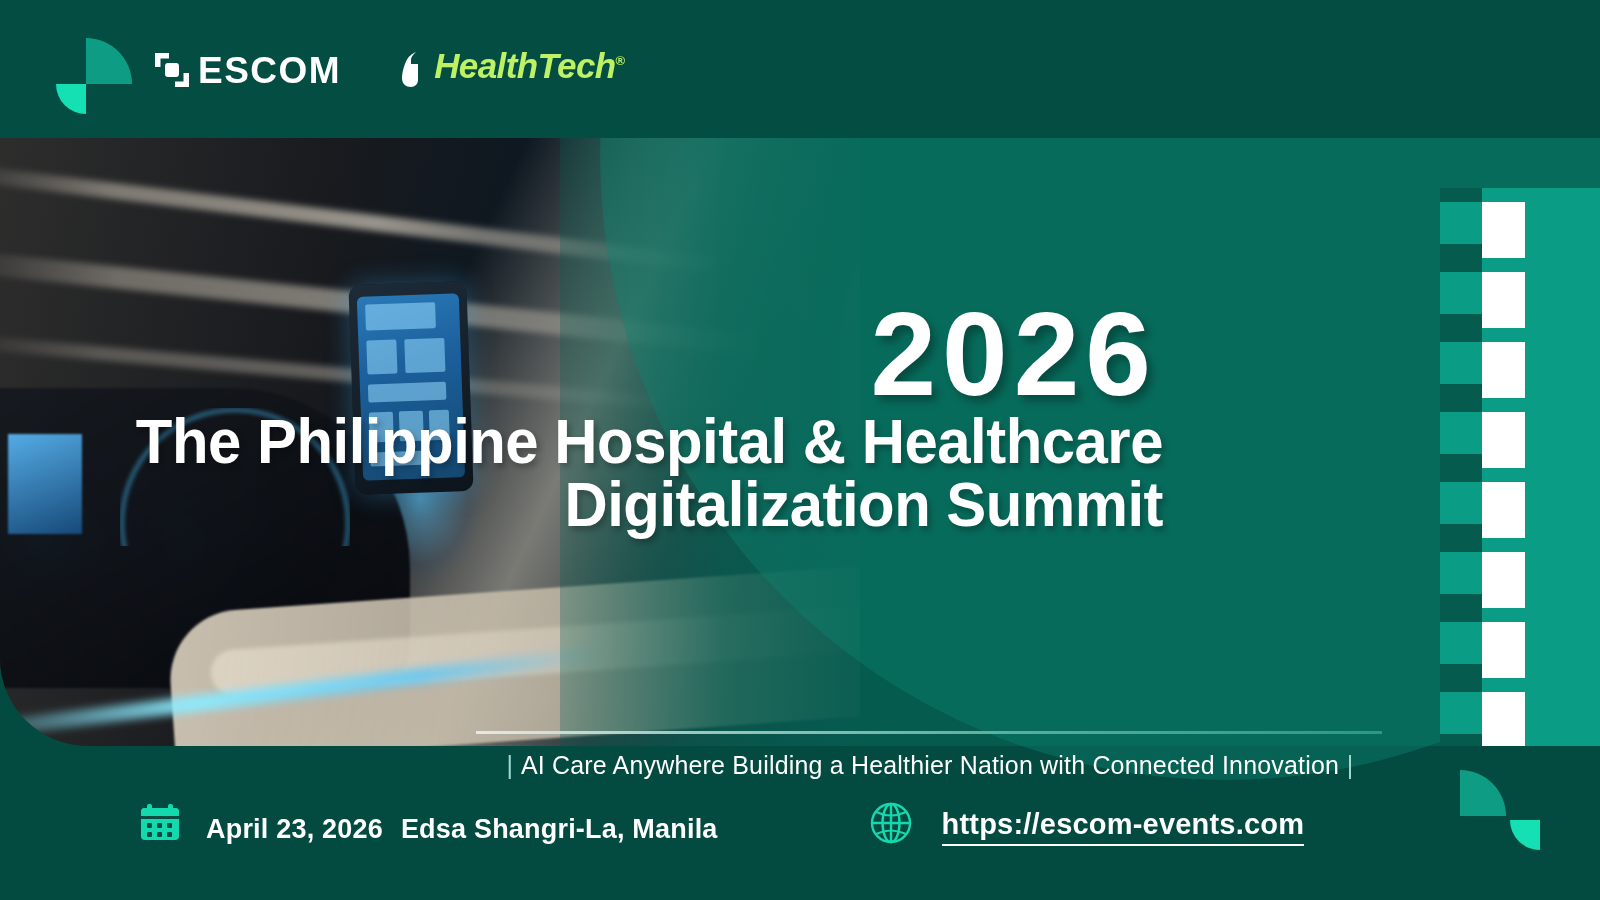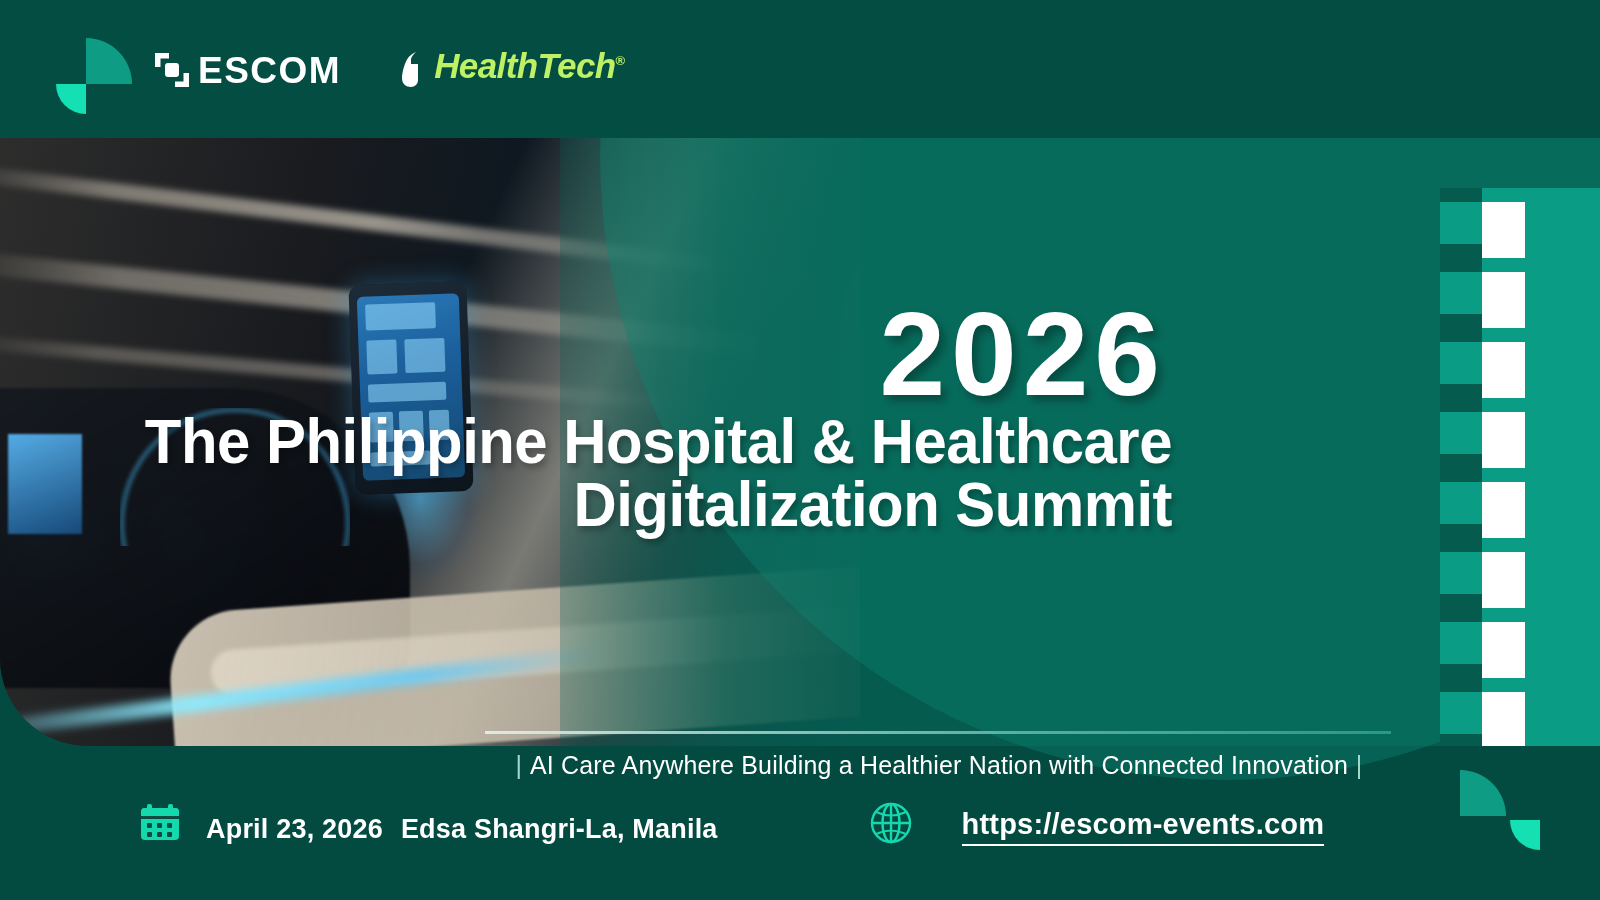--- a/index.html
+++ b/index.html
@@ -264,21 +264,21 @@
     background: #0A9C85;
   }
   .checker .cell {
     position: absolute;
     background: #ffffff;
   }
 
   
   .title-block {
     position: absolute;
-    left: 15px; top: 138px;
+    left: 6px; top: 138px;
     width: 1357px; height: 608px;
     z-index: 8;
     pointer-events: none;
   }
   .year {
     position: absolute;
     right: 206px; top: 163px;
     color: #ffffff;
     font-size: 118px;
     font-weight: 700;
@@ -326,21 +326,21 @@
   .footer {
     position: absolute;
     left: 0; bottom: 0;
     width: 1600px; height: 154px;
     z-index: 6;
     display: flex;
     align-items: center;
   }
   .footer-item { display: flex; align-items: flex-end; }
   .footer-date { margin-left: 138px; }
-  .footer-url { margin-left: 150px; gap: 20px; }
+  .footer-url { margin-left: 150px; }
   .cal-icon { width: 44px; height: 44px; position: relative; }
   .globe-icon { width: 46px; height: 46px; }
   .footer-text {
     color: #ffffff;
     font-size: 27px;
     font-weight: 700;
     margin-left: 24px;
     letter-spacing: .2px;
   }
   .footer-text .spacer { display: inline-block; width: 18px; }

